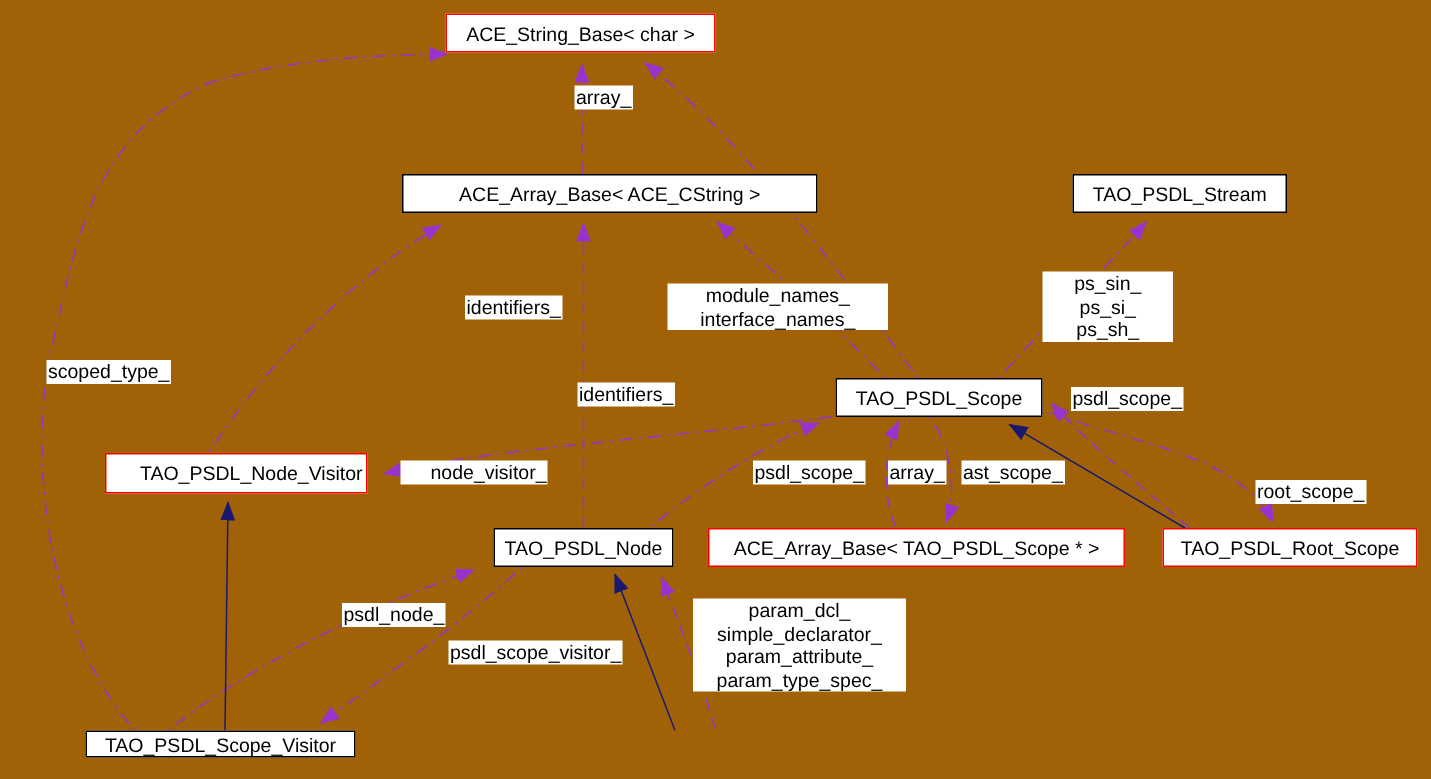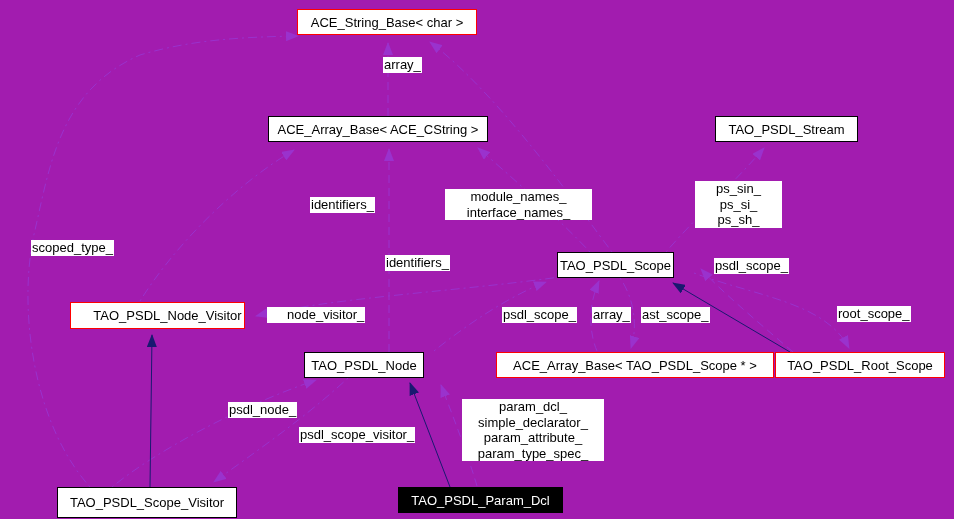--- a/index.html
+++ b/index.html
@@ -1,17 +1,17 @@
 <!DOCTYPE html>
 <html><head>
 <meta charset="utf-8">
 <style>
   html,body{margin:0;padding:0;background:#ffffff;}
   #stage{
-    position:relative;width:954px;height:519px;background:#a21caf;overflow:hidden;
+    position:relative;width:954px;height:519px;background:#a16207;overflow:hidden;
     font-family:"Liberation Sans","DejaVu Sans",sans-serif;
   }
   #edges{position:absolute;left:0;top:0;width:954px;height:519px;}
   .node{
     position:absolute;display:flex;align-items:center;justify-content:center;
     background:#ffffff;border:1px solid #000000;color:#000000;
     font-size:13px;white-space:nowrap;box-sizing:border-box;cursor:pointer;
   }
   .node.red{border-color:#ff0000;}
   .node.filled{background:#000000;color:#ffffff;border-color:#000000;cursor:default;}
@@ -53,37 +53,36 @@
     <path d="M477,486 C467,452 452,414 441,385" fill="none" stroke-dasharray="8,5" marker-end="url(#arrowP)" stroke="#9a32cd"></path>
     <path d="M560,277 C450,292 330,298 256,316" fill="none" stroke-dasharray="2,4,9,4" marker-end="url(#arrowP)" stroke="#9a32cd"></path>
 
     <path d="M150,487 L152,335" fill="none" marker-end="url(#arrowN)" stroke="#191970"></path>
     <path d="M450,487 L410,383" fill="none" marker-end="url(#arrowN)" stroke="#191970"></path>
     <path d="M790,352 L673,283" fill="none" marker-end="url(#arrowN)" stroke="#191970"></path>
   </svg>
 
   <div class="node red" style="left:297px;top:9px;width:180px;height:26px;">ACE_String_Base&lt; char &gt;</div>
 
-  <div class="node" style="left:268px;top:116px;width:220px;height:26px;">ACE_Array_Base&lt; ACE_CString &gt;</div>
+  <div class="node" style="left:268px;top:116px;width:277px;height:26px;">ACE_Array_Base&lt; ACE_CString &gt;</div>
 
   <div class="node" style="left:715px;top:116px;width:143px;height:26px;">TAO_PSDL_Stream</div>
 
-  <div class="node" style="left:557px;top:252px;width:117px;height:26px;">TAO_PSDL_Scope</div>
+  <div class="node" style="left:557px;top:252px;width:138px;height:26px;">TAO_PSDL_Scope</div>
 
   <div class="node red" style="left:70px;top:302px;width:175px;height:27px;padding-left:20px;">TAO_PSDL_Node_Visitor</div>
 
-  <div class="node" style="left:304px;top:352px;width:120px;height:26px;">TAO_PSDL_Node</div>
+  <div class="node" style="left:329px;top:352px;width:120px;height:26px;">TAO_PSDL_Node</div>
 
-  <div class="node red" style="left:472px;top:352px;width:278px;height:26px;margin-left:24px;">ACE_Array_Base&lt; TAO_PSDL_Scope * &gt;</div>
+  <div class="node red" style="left:472px;top:352px;width:278px;height:26px;">ACE_Array_Base&lt; TAO_PSDL_Scope * &gt;</div>
 
   <div class="node red" style="left:775px;top:352px;width:170px;height:26px;">TAO_PSDL_Root_Scope</div>
 
-  <div class="node" style="left:57px;top:487px;width:180px;height:31px;">TAO_PSDL_Scope_Visitor</div>
+  <div class="node" style="left:57px;top:487px;width:180px;height:18px;">TAO_PSDL_Scope_Visitor</div>
 
-  <div class="node filled" style="left:398px;top:487px;width:165px;height:26px;">TAO_PSDL_Param_Dcl</div>
 
   <div class="elabel" style="left:383px;top:57px;">array_</div>
 
 
   <div class="elabel center" style="left:445px;top:189px;width:145px;">module_names_
 interface_names_</div>
 
   <div class="elabel center" style="left:695px;top:181px;width:85px;">ps_sin_
 ps_si_
 ps_sh_</div>
@@ -97,21 +96,21 @@
   <div class="elabel" style="left:714px;top:258px;">psdl_scope_</div>
 
   <div class="elabel" style="left:267px;top:307px;padding-left:20px;">node_visitor_</div>
 
   <div class="elabel" style="left:502px;top:307px;">psdl_scope_</div>
 
   <div class="elabel" style="left:592px;top:307px;">array_</div>
 
   <div class="elabel" style="left:641px;top:307px;">ast_scope_</div>
 
-  <div class="elabel" style="left:837px;top:306px;">root_scope_</div>
+  <div class="elabel" style="left:837px;top:320px;">root_scope_</div>
 
   <div class="elabel" style="left:188px;top:402px;margin-left:40px;">psdl_node_</div>
 
   <div class="elabel" style="left:299px;top:427px;">psdl_scope_visitor_</div>
 
   <div class="elabel center" style="left:462px;top:399px;width:140px;">param_dcl_
 simple_declarator_
 param_attribute_
 param_type_spec_</div>
 

